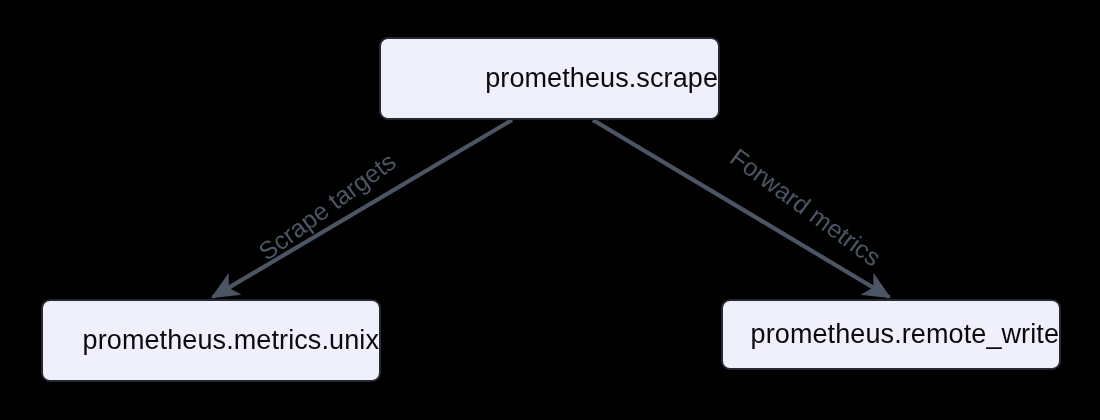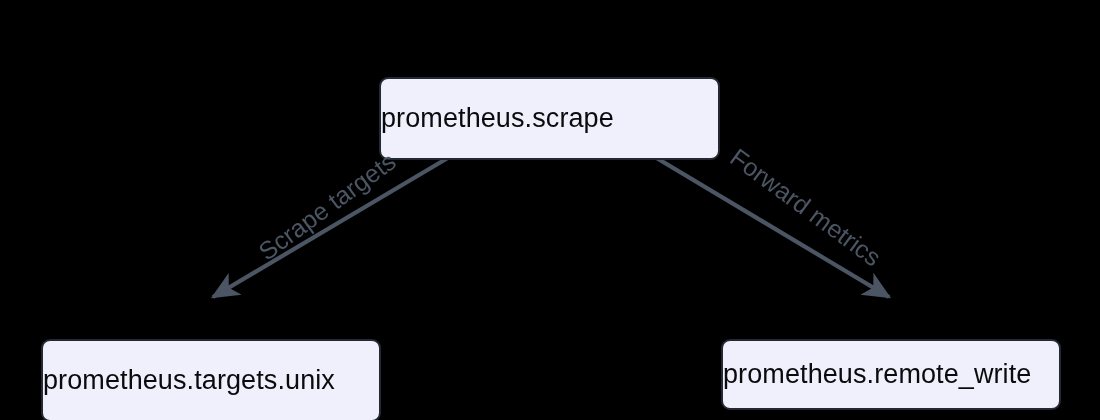--- a/index.html
+++ b/index.html
@@ -23,22 +23,21 @@
     height: 420px;
   }
   .node {
     position: absolute;
     box-sizing: border-box;
     background: #f0effc;
     border: 2px solid #232833;
     border-radius: 9px;
     display: flex;
     align-items: center;
-    justify-content: flex-start;
-    margin-top: 40px;
+    justify-content: flex-end;
   }
   .node-label {
     font-family: "Liberation Sans", sans-serif;
     font-size: 27px;
     color: #0b0b0d;
     line-height: 1;
     white-space: nowrap;
     letter-spacing: 0.1px;
   }
   .edge-label {
@@ -101,21 +100,21 @@
     <g>
       <path d="M 593 120 L 889 297" fill="none" stroke="#4b5563" stroke-width="4.2" marker-end="url(#arrow-right)"></path>
     </g>
   </svg>
 
   <div class="node" id="node-scrape">
     <span class="node-label">prometheus.scrape</span>
   </div>
 
   <div class="node" id="node-exporter">
-    <span class="node-label">prometheus.targets.unix</span>
+    <span class="node-label">prometheus.metrics.unix</span>
   </div>
 
   <div class="node" id="node-remote">
     <span class="node-label">prometheus.remote_write</span>
   </div>
 
   <div class="edge-label" id="label-scrape-targets">Scrape targets</div>
 
   <div class="edge-label" id="label-forward-metrics">Forward metrics</div>
 

